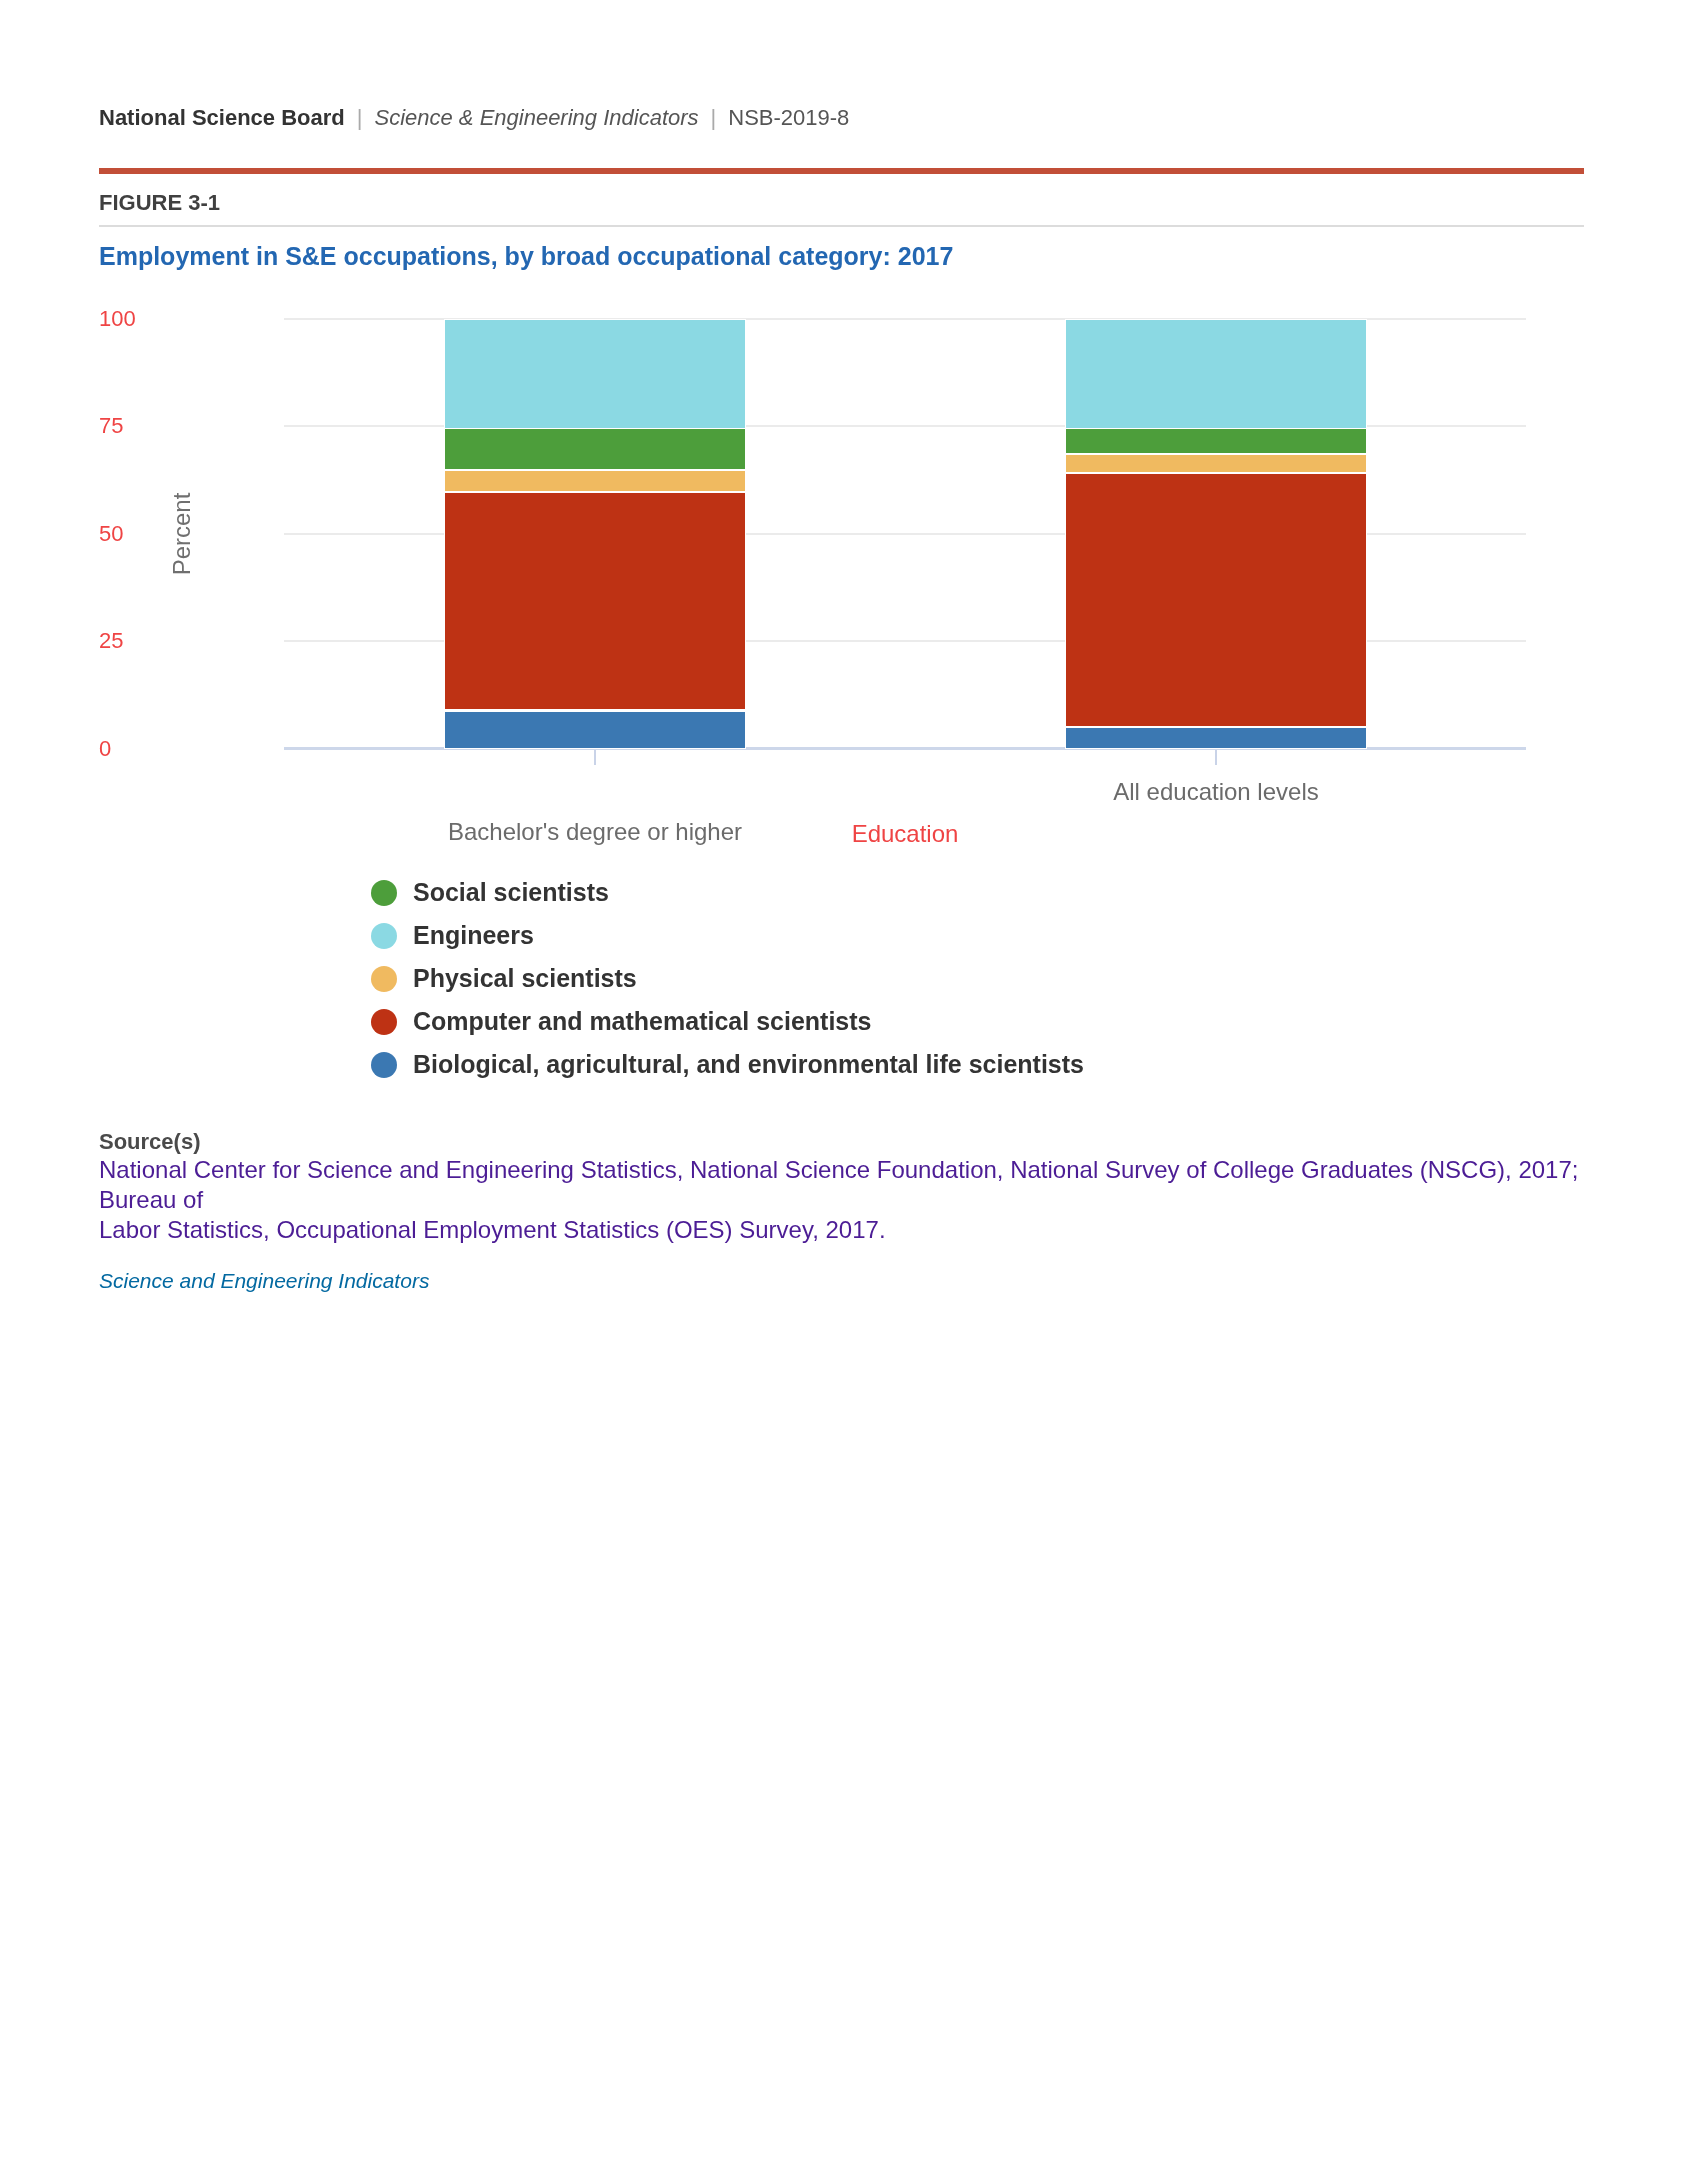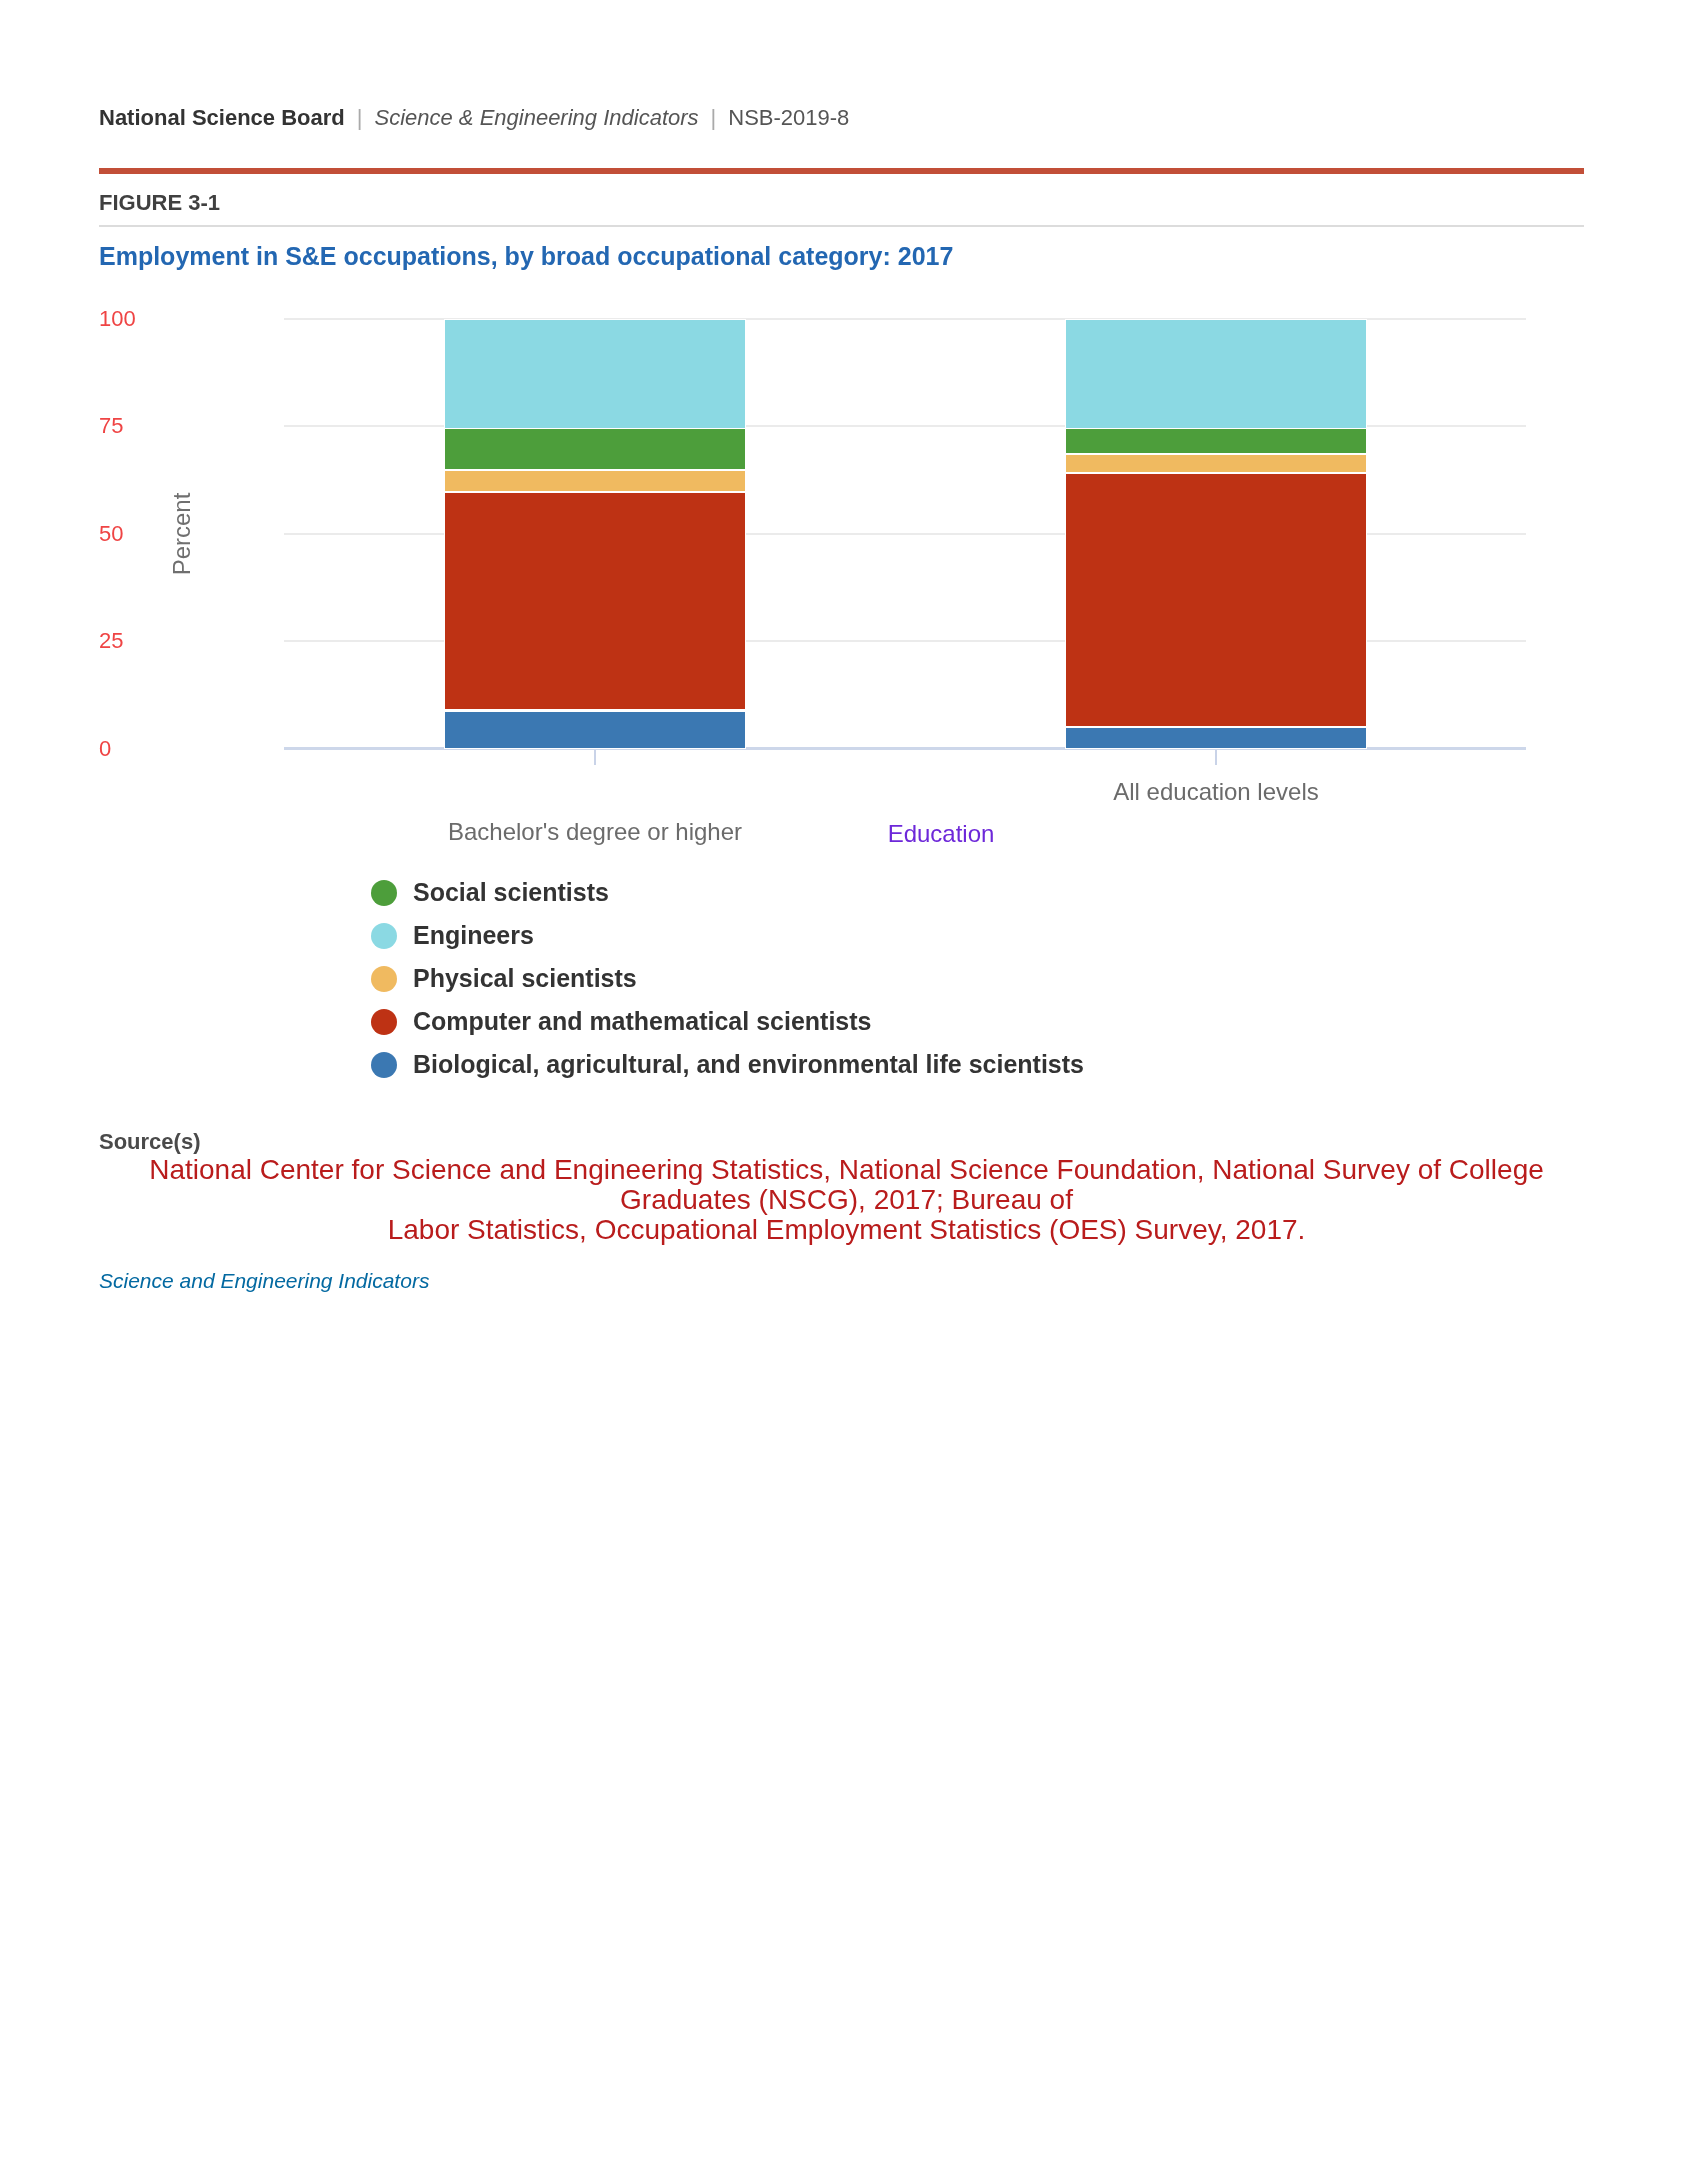--- a/index.html
+++ b/index.html
@@ -18,35 +18,35 @@
   .gray-rule{position:absolute;left:99px;top:225px;width:1485px;height:2px;background:#dcdcdc;}
   .chart-title{position:absolute;left:99px;top:242px;margin:0;font-size:25px;font-weight:bold;color:#2367B2;}
 
   
   .chart{position:absolute;left:99px;top:297px;width:1485px;height:540px;}
   .gridline{position:absolute;height:2px;background:#ebebeb;}
   .zero-line{position:absolute;height:3px;background:#cdd7ea;}
   .ytick{position:absolute;font-size:22px;color:#ef4444;line-height:26px;}
   .ylabel{position:absolute;font-size:24px;color:#6f6f6f;white-space:nowrap;
           transform:translate(-50%,-50%) rotate(-90deg);}
-  .xlabel{position:absolute;font-size:24px;color:#6d28d9;transform:translateX(-50%);margin-left:36px;}
+  .xlabel{position:absolute;font-size:24px;color:#ef4444;transform:translateX(-50%);}
   .bar-seg{position:absolute;box-sizing:border-box;border:1.5px solid #ffffff;}
   .cat-tick{position:absolute;width:2px;height:15px;background:#c9d3e8;}
   .cat-label{position:absolute;font-size:24px;color:#6b6b6b;transform:translateX(-50%);white-space:nowrap;}
 
   
   .legend{position:absolute;left:371px;top:871px;margin:0;padding:0;list-style:none;}
   .legend li{display:flex;align-items:center;height:43px;cursor:default;}
   .legend .dot{width:26px;height:26px;border-radius:50%;flex:0 0 26px;margin-right:16px;}
   .legend .lbl{font-size:25px;font-weight:bold;color:#333;}
 
   
   .sources{position:absolute;left:99px;top:1129px;width:1495px;color:#555;}
   .src-head{font-size:22px;font-weight:bold;color:#4a4a4a;}
-  .src-body div{font-size:28px;line-height:30px;color:#b91c1c;text-align:center;}
+  .src-body div{font-size:24px;line-height:30px;color:#4c1d95;}
   .src-italic{font-style:italic;font-size:21px;color:#0369a1;margin-top:24px;}
 </style>
 </head>
 <body>
 
 <div class="page">
 
   <div class="header">
     <span class="brand">National Science Board</span><span class="sep">|</span><span class="pub">Science &amp; Engineering Indicators</span><span class="sep">|</span><span class="report">NSB-2019-8</span>
   </div>

